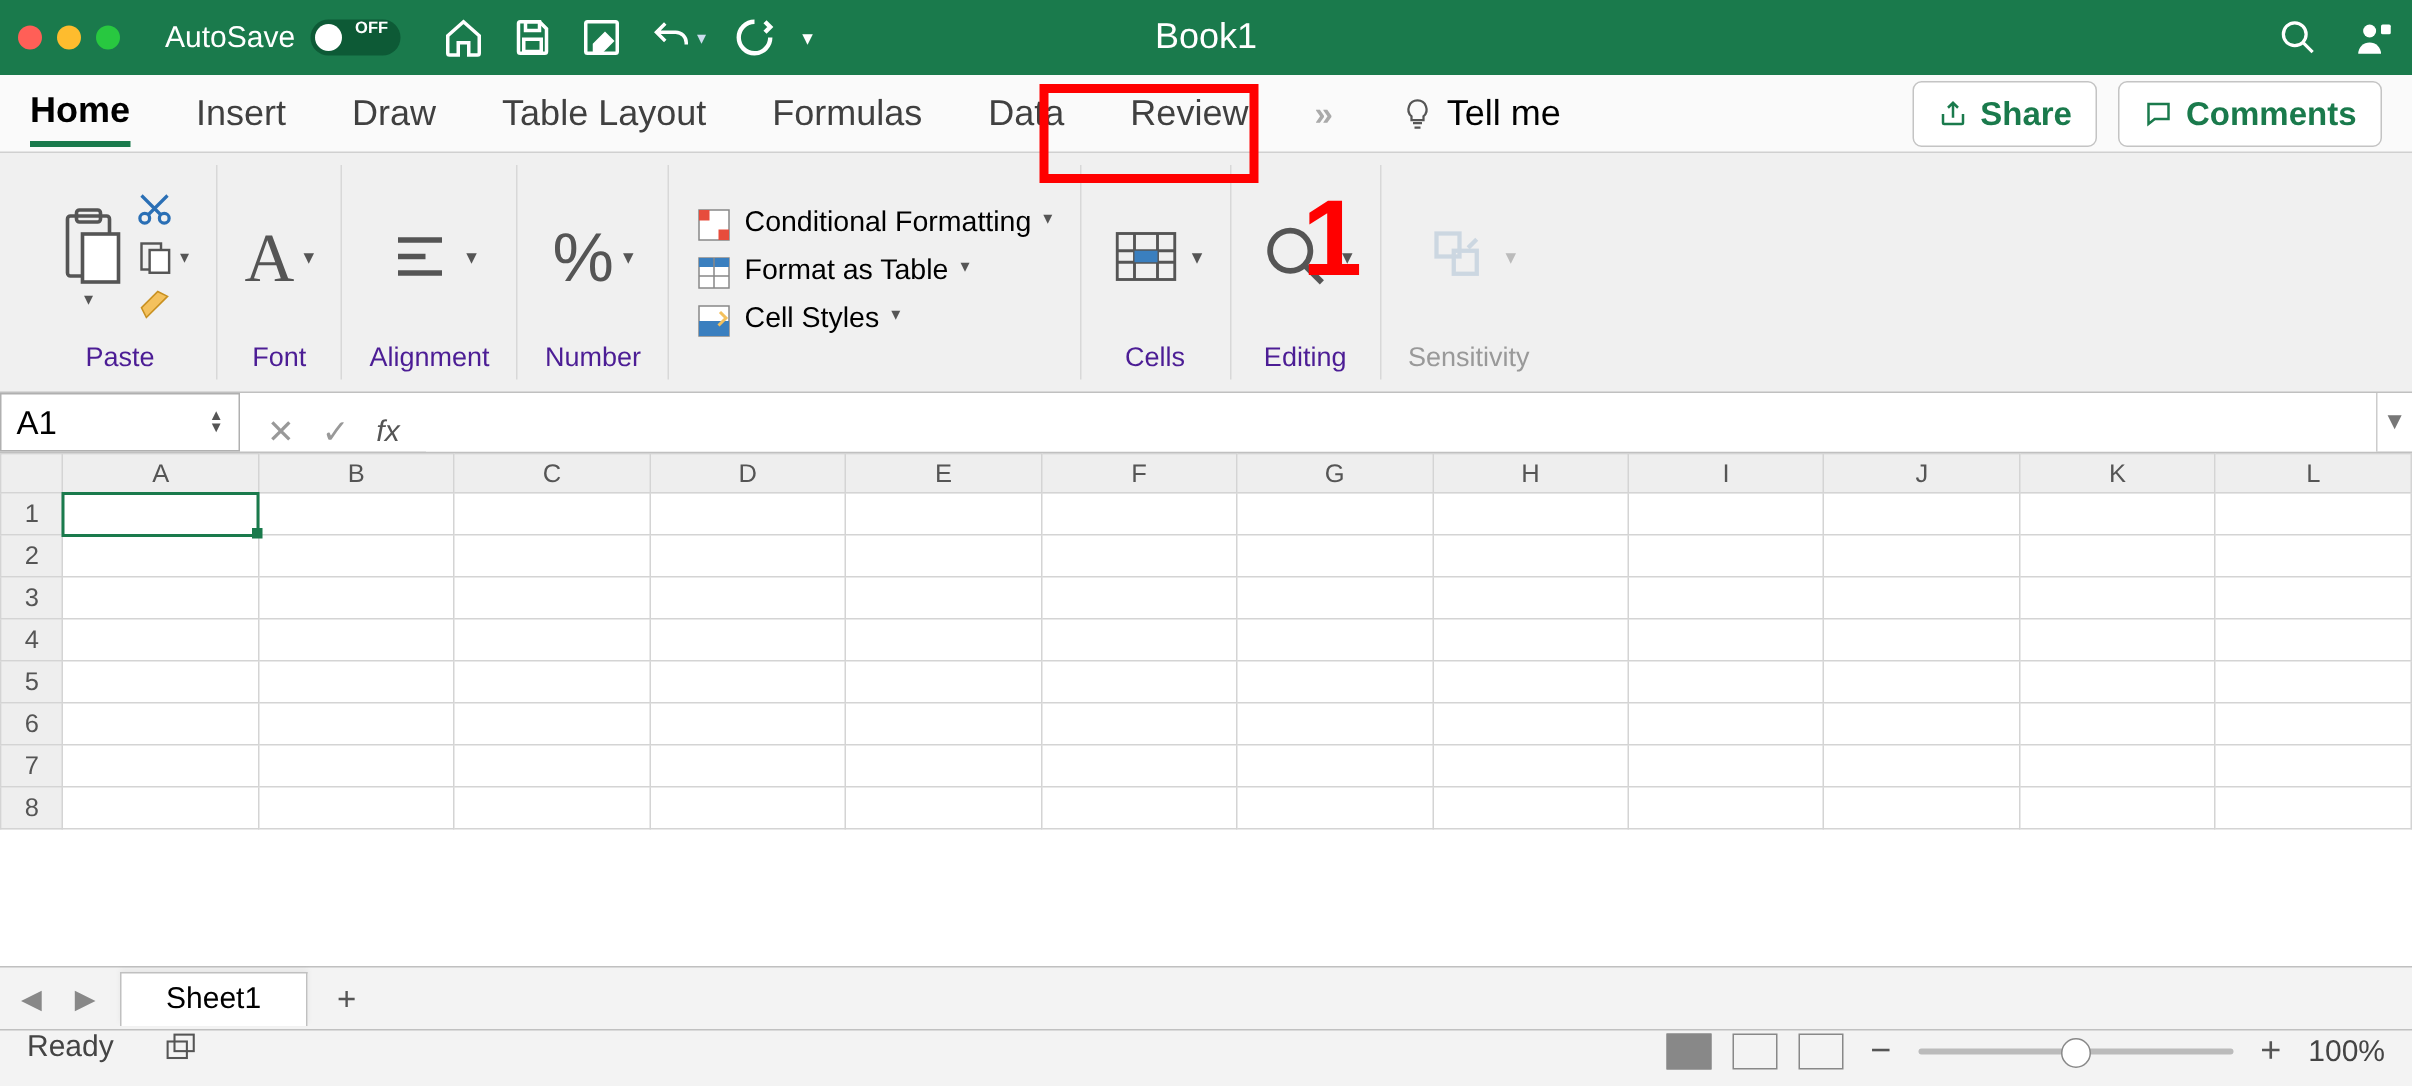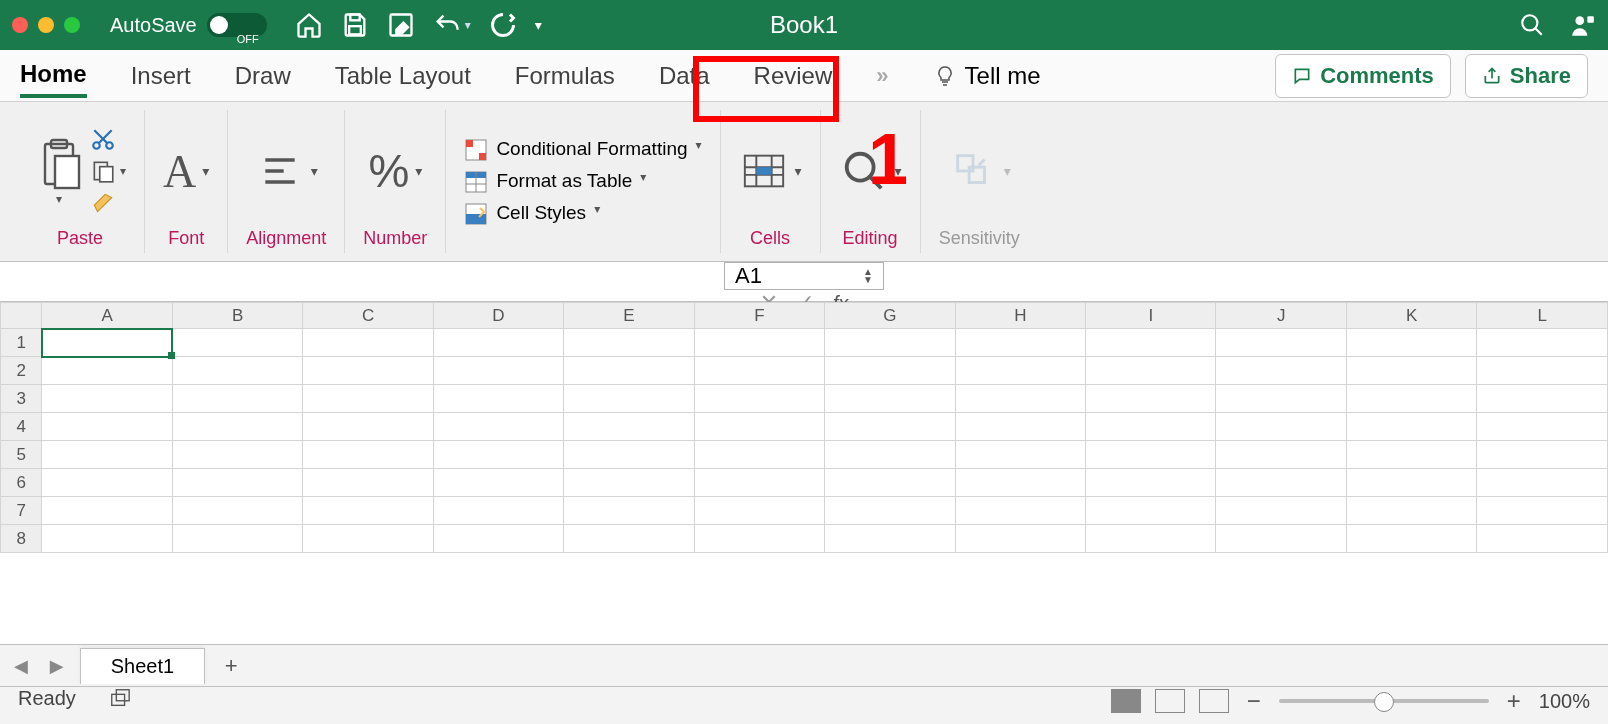--- a/index.html
+++ b/index.html
@@ -8,21 +8,21 @@
 
 .title-bar { height:50px; background:#1a7a4c; display:flex; align-items:center; padding:0 12px; color:#fff; position:relative; }
 .traffic { display:flex; gap:10px; margin-right:30px; }
 .traffic span { width:16px; height:16px; border-radius:50%; }
 .traffic .red { background:#ff5f57; }
 .traffic .yellow { background:#febc2e; }
 .traffic .green { background:#28c840; }
 .autosave { font-size:20px; font-weight:500; margin-right:10px; }
 .toggle { width:60px; height:24px; background:#0d5a36; border-radius:12px; position:relative; font-size:10px; color:#fff; }
 .toggle::after { content:""; position:absolute; left:3px; top:3px; width:18px; height:18px; border-radius:50%; background:#fff; }
-.toggle span { position:absolute; right:8px; top:20px; font-size:11px; font-weight:400; }
+.toggle span { position:absolute; right:8px; top:0; font-size:11px; font-weight:700; }
 .qat { display:flex; align-items:center; gap:18px; margin-left:28px; }
 .qat svg { width:28px; height:28px; }
 .doc-title { position:absolute; left:50%; transform:translateX(-50%); font-size:24px; font-weight:400; }
 .title-right { margin-left:auto; display:flex; align-items:center; gap:25px; }
 .title-right svg { width:26px; height:26px; }
 
 
 .ribbon-tabs { height:52px; background:#fafafa; border-bottom:1px solid #d0d0d0; display:flex; align-items:center; padding:0 20px; gap:44px; font-size:24px; }
 .ribbon-tabs .tab { padding:6px 0; cursor:pointer; color:#404040; }
 .ribbon-tabs .tab.active { font-weight:700; border-bottom:4px solid #1a7a4c; color:#000; }
@@ -33,31 +33,31 @@
 
 
 .data-hl { position:absolute; border:6px solid #ff0000; }
 .data-1 { position:absolute; color:#ff0000; font-size:72px; font-weight:900; }
 
 
 .ribbon { height:160px; background:#f0f0f0; border-bottom:1px solid #c0c0c0; display:flex; align-items:stretch; padding:8px 16px; }
 .rgroup { display:flex; flex-direction:column; align-items:center; justify-content:space-between; padding:4px 18px; border-right:1px solid #d8d8d8; }
 .rgroup:last-child { border-right:none; }
 .rgroup .top { flex:1; display:flex; align-items:center; gap:6px; }
-.rgroup .lbl { font-size:18px; color:#be185d; }
+.rgroup .lbl { font-size:18px; color:#4c1d95; }
 .big-icon { font-size:46px; color:#555; }
 .small-stack { display:flex; flex-direction:column; gap:6px; }
 .styles-group { flex:1; display:flex; flex-direction:column; justify-content:center; gap:8px; }
 .styles-row { display:flex; align-items:flex-start; gap:8px; font-size:19px; }
 .styles-row svg { width:24px; height:24px; }
 .sensitivity .lbl { color:#999; }
 .sensitivity svg { opacity:.5; }
 
 
-.formula-bar { height:40px; border-bottom:1px solid #c0c0c0; display:flex; align-items:center; background:#fff;flex-direction:column; }
+.formula-bar { height:40px; border-bottom:1px solid #c0c0c0; display:flex; align-items:flex-end; background:#fff; }
 .name-box { width:160px; height:100%; border:1px solid #b0b0b0; display:flex; align-items:center; padding:0 10px; font-size:22px; position:relative; }
 .name-box .spin { margin-left:auto; display:flex; flex-direction:column; font-size:10px; line-height:8px; color:#555; }
 .fbar-btns { display:flex; align-items:center; gap:18px; padding:0 18px; color:#999; font-size:22px; }
 .fx { font-style:italic; font-size:20px; color:#555; }
 .formula-input { flex:1; height:100%; border:none; padding:0 8px; font-size:20px; }
 .fbar-exp { width:24px; text-align:center; color:#777; border-left:1px solid #ccc; height:100%; display:flex; align-items:center; justify-content:center; }
 
 
 .grid-wrap { flex:1; overflow:hidden; position:relative; background:#fff; }
 table.sheet { border-collapse:collapse; width:100%; }
@@ -151,29 +151,29 @@
   <span class="overflow-tabs">»</span>
   <div class="tellme">
     <svg width="24" height="24" viewBox="0 0 24 24" fill="none" stroke="#555" stroke-width="1.5">
         <path d="M9 18h6M10 21h4M12 3a6 6 0 00-4 10.5V16h8v-2.5A6 6 0 0012 3z"></path>
       </svg>
     <span>Tell me</span>
   </div>
   <div class="ribbon-right">
     <div class="pill-btn green">
       <svg width="20" height="20" viewBox="0 0 24 24" fill="none" stroke="#1a7a4c" stroke-width="2">
-          <path d="M4 4h16v12H9l-5 4V4z"></path>
-        </svg>
-      <span>Comments</span>
+          <path d="M4 12v7a1 1 0 001 1h14a1 1 0 001-1v-7M12 3v12M8 7l4-4 4 4"></path>
+        </svg>
+      <span>Share</span>
     </div>
     <div class="pill-btn green">
       <svg width="20" height="20" viewBox="0 0 24 24" fill="none" stroke="#1a7a4c" stroke-width="2">
-          <path d="M4 12v7a1 1 0 001 1h14a1 1 0 001-1v-7M12 3v12M8 7l4-4 4 4"></path>
-        </svg>
-      <span>Share</span>
+          <path d="M4 4h16v12H9l-5 4V4z"></path>
+        </svg>
+      <span>Comments</span>
     </div>
   </div>
 </div>
 
 <div class="data-hl" style="left:693px; top:56px; width:146px; height:66px;"></div>
 <div class="data-1" style="left:868px; top:118px;">1</div>
 
 <div class="ribbon">
   <div class="rgroup">
     <div class="top">

